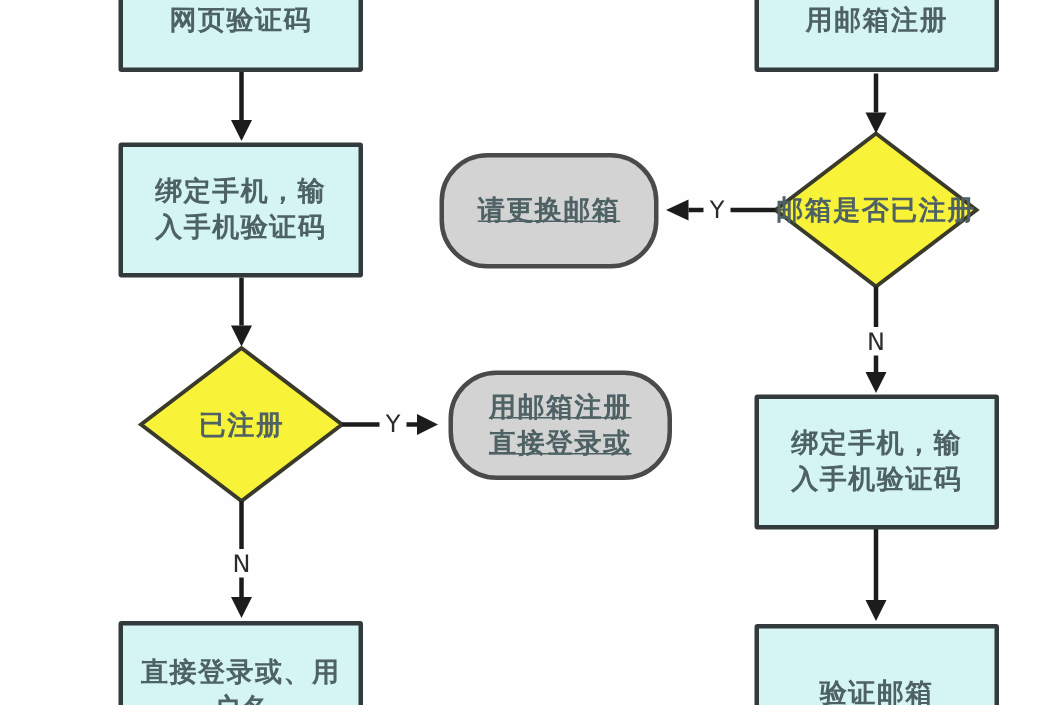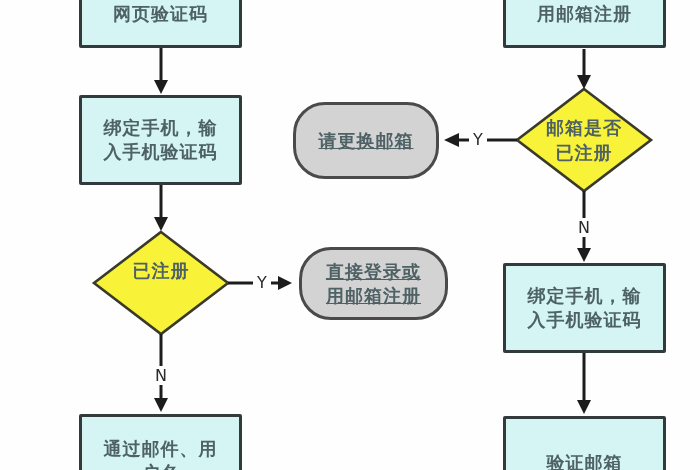--- a/index.html
+++ b/index.html
@@ -27,21 +27,21 @@
   .arrow-head{fill:var(--arrow);stroke:none;}
   .node{
     position:absolute;box-sizing:border-box;
     display:flex;flex-direction:column;align-items:center;justify-content:center;
     text-align:center;font-weight:bold;font-size:18px;line-height:24px;
     letter-spacing:1px;color:var(--node_text);
   }
   .process{background:var(--process_fill);border:3px solid var(--process_border);border-radius:2px;}
   .terminal{background:var(--terminal_fill);border:3px solid var(--terminal_border);border-radius:32px;text-decoration:underline;}
   .dtext{
-    position:absolute;display:flex;flex-direction:column;align-items:center;justify-content:flex-start;
+    position:absolute;display:flex;flex-direction:row;align-items:center;justify-content:center;
     text-align:center;font-weight:bold;font-size:18px;line-height:25px;
     letter-spacing:1px;color:var(--node_text);
   }
   .yn{
     position:absolute;display:block;width:18px;height:19px;
     text-align:center;font-size:16px;line-height:19px;color:var(--label_text);
     background:var(--background);
   }
 </style>
 </head>
@@ -87,26 +87,26 @@
   <div class="node process" style="left:68px;top:95px;width:163px;height:90px">
     <div>绑定手机，输</div>
     <div>入手机验证码</div>
   </div>
 
   <div class="dtext" style="left:80px;top:258px;width:140px;height:50px">
     <div>已注册</div>
   </div>
 
   <div class="node terminal" style="left:288px;top:247px;width:149px;height:73px">
+    <div>用邮箱注册</div>
     <div>直接登录或</div>
-    <div>用邮箱注册</div>
   </div>
 
   <div class="node process" style="left:68px;top:414px;width:163px;height:94px">
-    <div>通过邮件、用</div>
+    <div>直接登录或、用</div>
     <div>户名</div>
   </div>
 
   <div class="node process" style="left:492px;top:-44px;width:163px;height:92px">
     <div>输入邮箱、网</div>
     <div>用邮箱注册</div>
   </div>
 
   <div class="dtext" style="left:503px;top:115px;width:140px;height:50px">
     <div>邮箱是否</div>

